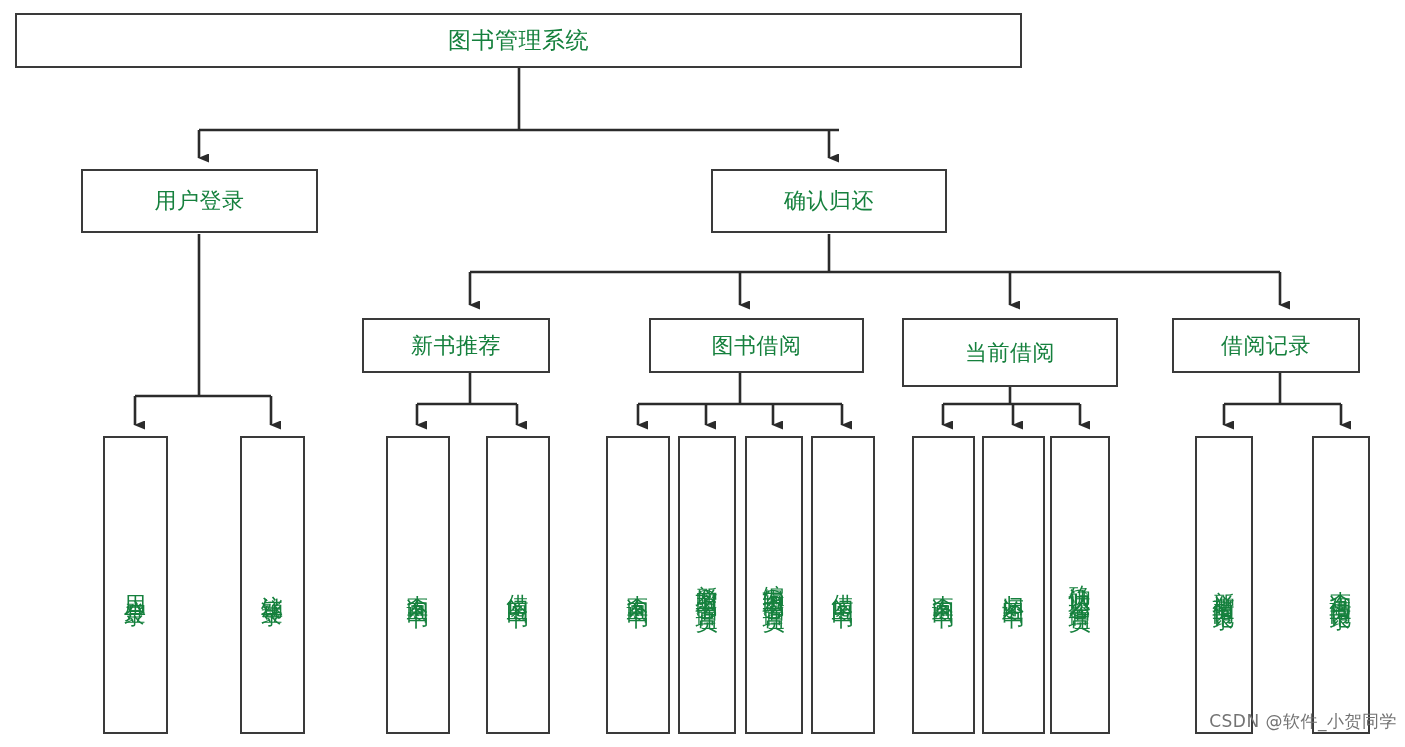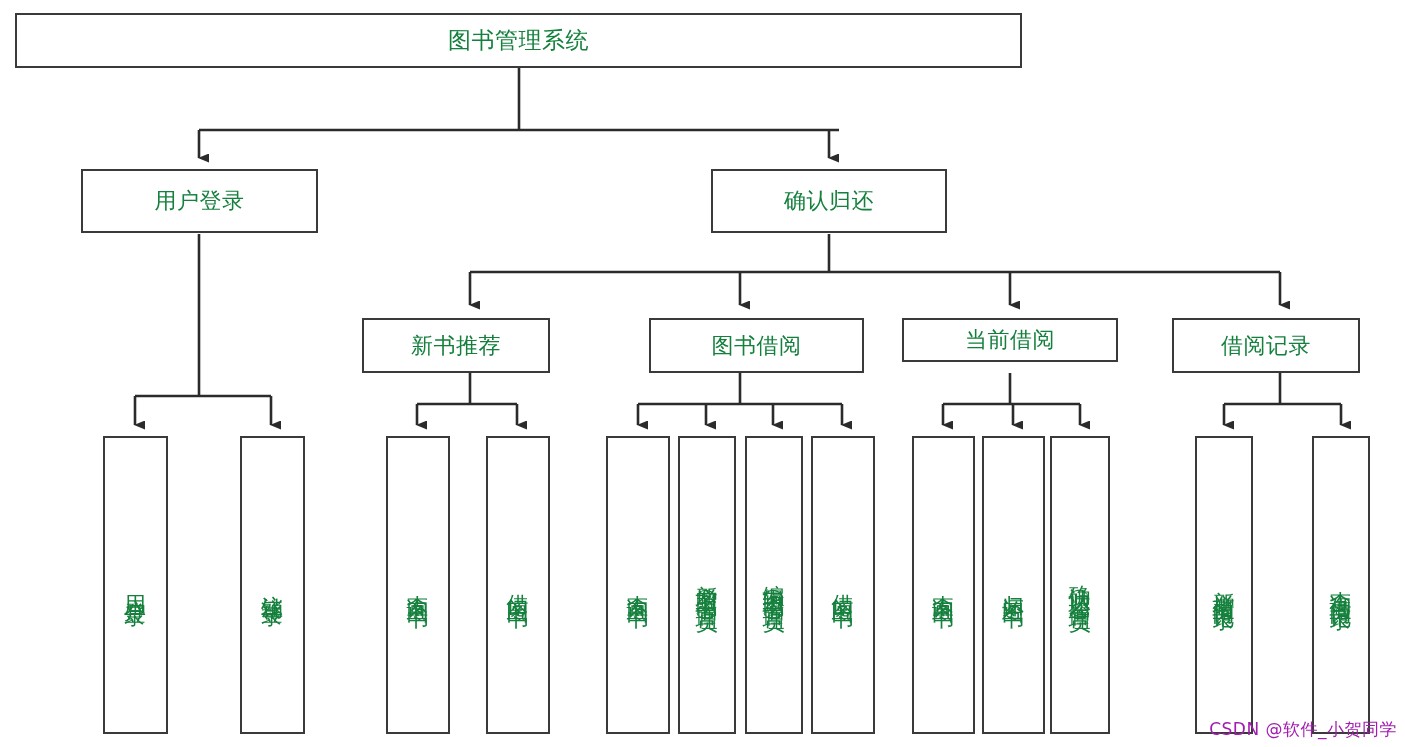--- a/index.html
+++ b/index.html
@@ -55,23 +55,23 @@
     font-size: 22px;
     letter-spacing: 4px;
     white-space: nowrap;
   }
   .node.root .label {
     font-size: 23px;
   }
   #watermark {
     position: absolute;
     right: 8px;
-    bottom: 6px;
+    bottom: 14px;
     font-size: 17px;
-    color: #a21caf;
+    color: #737373;
     white-space: nowrap;
     letter-spacing: 0.5px;
   }
 </style>
 </head>
 <body>
 
 <div id="diagram-canvas">
 
   <svg class="edges" viewBox="0 0 1405 747">
@@ -134,21 +134,21 @@
   <div class="node horiz" style="left:711px; top:169px; width:236px; height:64px;">
     <span class="label">确认归还</span>
   </div>
 
   <div class="node horiz" style="left:362px; top:318px; width:188px; height:55px;">
     <span class="label">新书推荐</span>
   </div>
   <div class="node horiz" style="left:633px; top:318px; width:215px; height:55px;margin-left:16px;">
     <span class="label">图书借阅</span>
   </div>
-  <div class="node horiz" style="left:902px; top:318px; width:216px; height:44px;">
+  <div class="node horiz" style="left:902px; top:318px; width:216px; height:69px;">
     <span class="label">当前借阅</span>
   </div>
   <div class="node horiz" style="left:1172px; top:318px; width:188px; height:55px;">
     <span class="label">借阅记录</span>
   </div>
 
   <div class="node vert" style="left:103px; top:436px; width:65px; height:298px;">
     <span class="label">用户登录</span>
   </div>
   <div class="node vert" style="left:240px; top:436px; width:65px; height:298px;">

